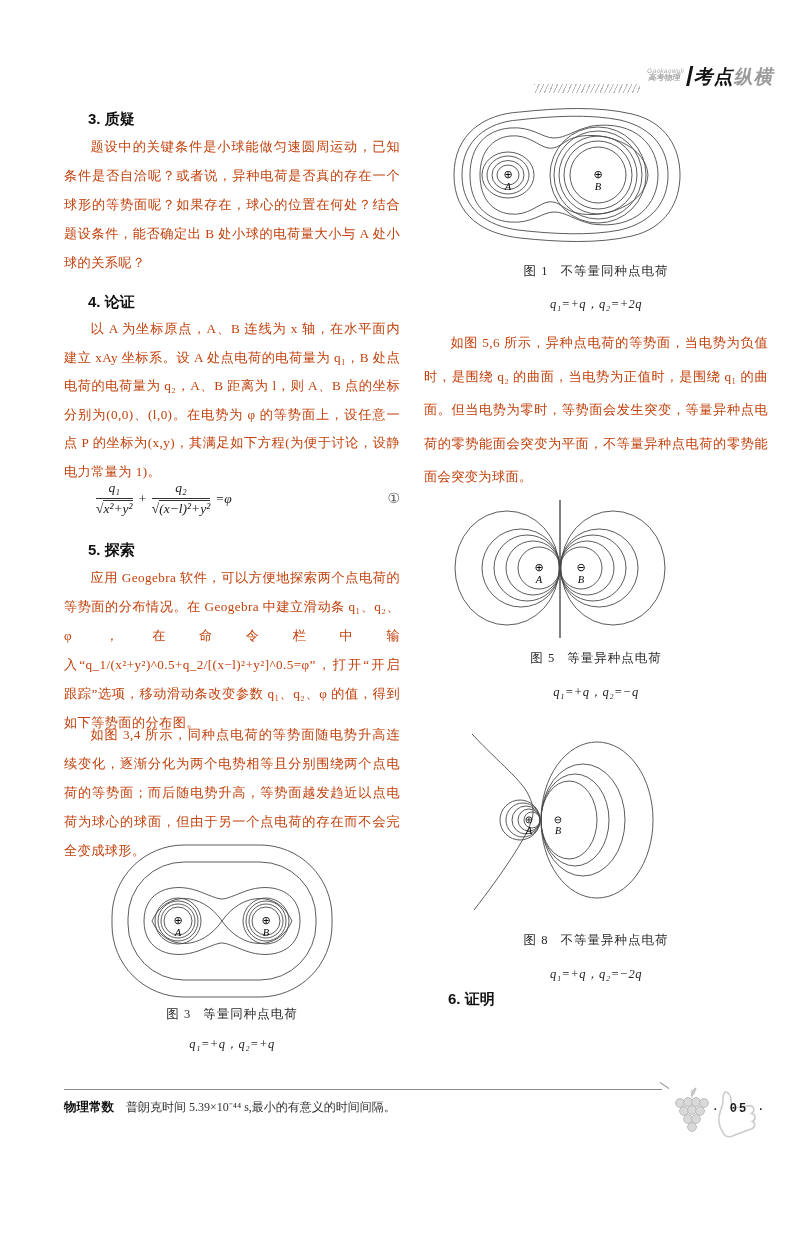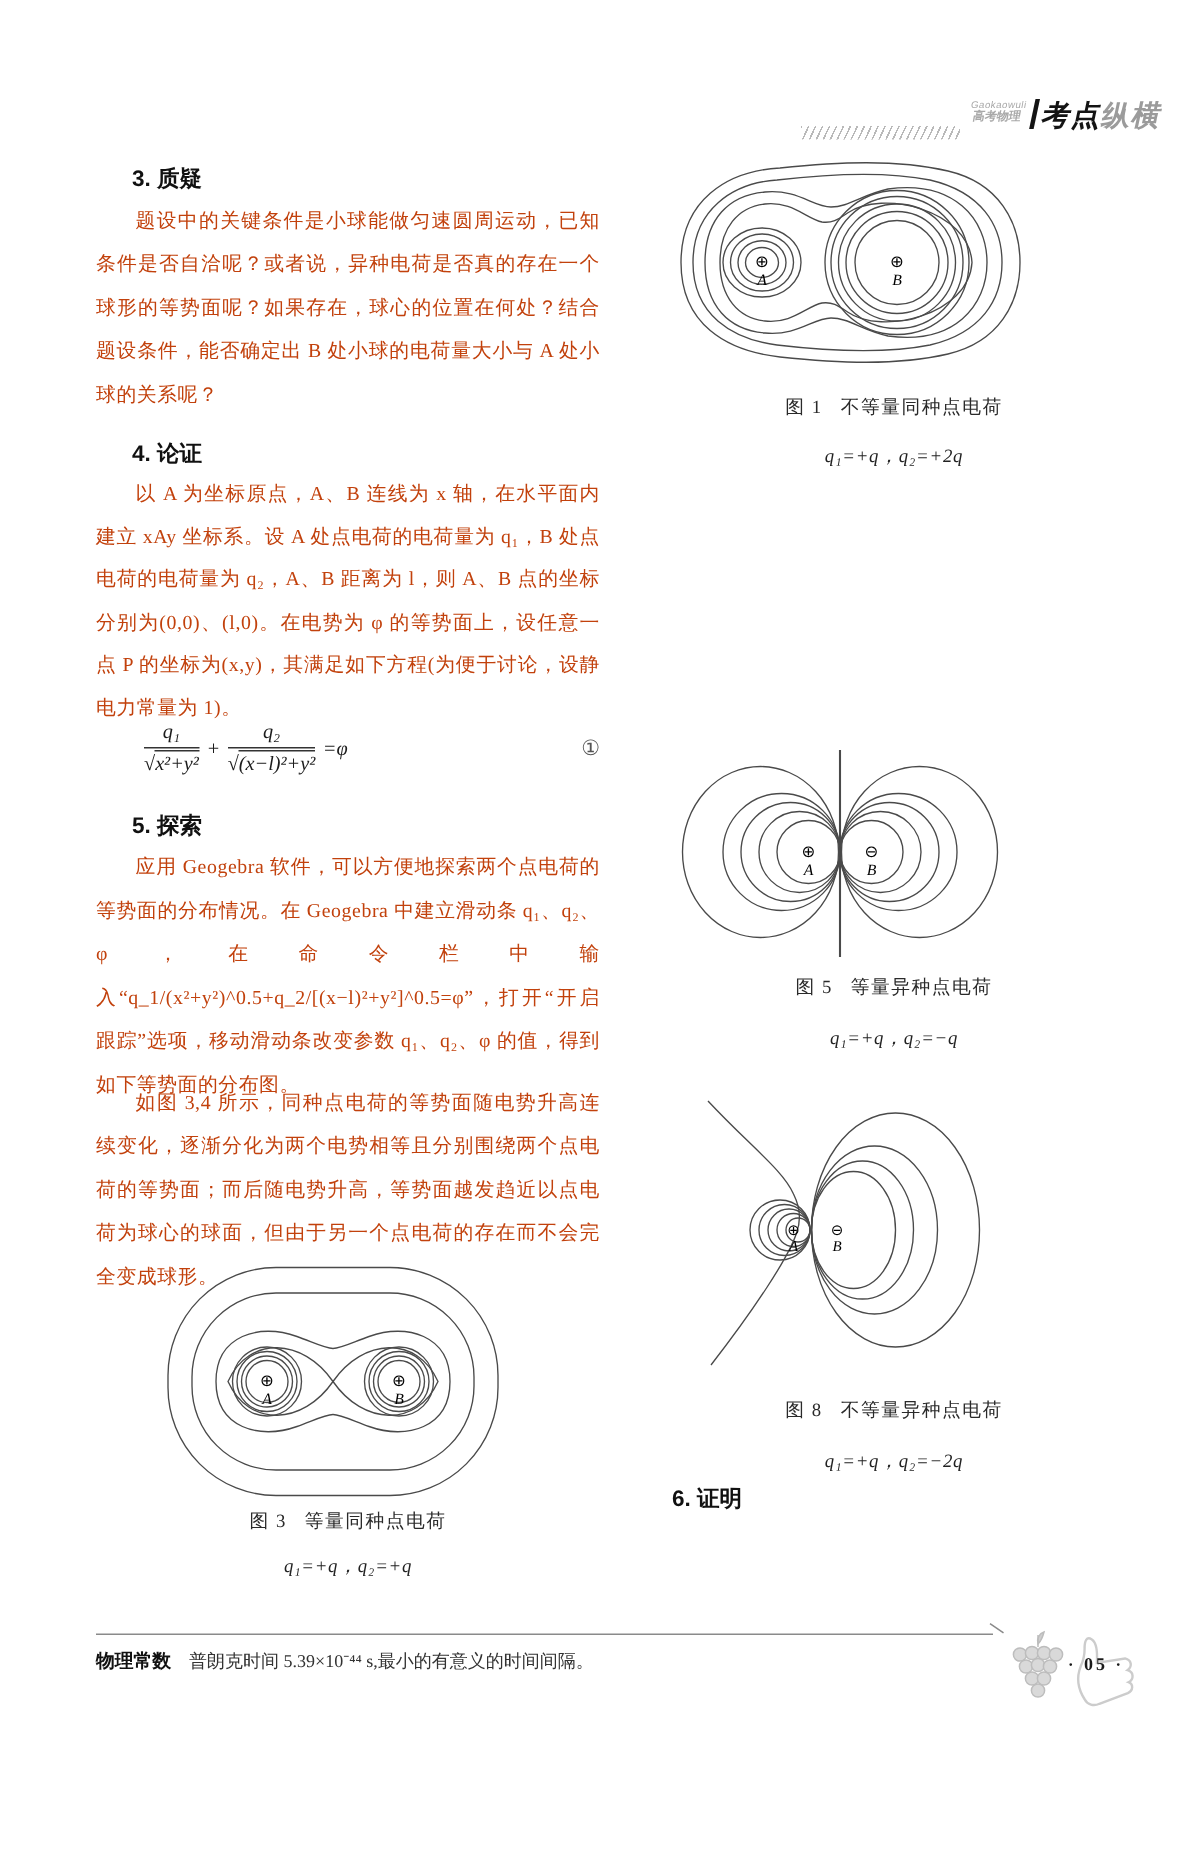--- a/index.html
+++ b/index.html
@@ -48,21 +48,21 @@
 
   
   .rule{top:1089px;left:64px;width:598px;border-top:1px solid #8a8a8a;}
   .rule .tick{position:absolute;right:-8px;top:-5px;width:11px;height:1px;background:#8a8a8a;
               transform:rotate(35deg);}
   .footnote{top:1098px;left:64px;font-size:12px;color:#333;white-space:nowrap;}
   .footnote .flabel{font-family:"Liberation Sans",sans-serif;font-weight:bold;color:#111;
                     font-size:12.5px;margin-right:12px;}
   .pagewrap{top:1082px;left:708px;width:72px;height:58px;}
   .pagenum{position:absolute;top:20px;left:4px;font-size:12px;font-weight:bold;color:#1a1a1a;
-           letter-spacing:2px;}
+           letter-spacing:2px;font-family:Liberation Mono, monospace;}
   .pagenum .dot{font-size:11px;}
 </style>
 </head>
 <body>
 
 <div class="page">
 
   <div class="abs hatch"></div>
   <div class="abs brand">
     <div class="en">Gaokaowuli</div>
@@ -146,20 +146,21 @@
       <text class="figtext" x="70" y="94" font-size="10.5" font-style="italic" text-anchor="middle">A</text>
       <text class="figtext" x="160" y="82" font-size="11" text-anchor="middle">⊕</text>
       <text class="figtext" x="160" y="94" font-size="10.5" font-style="italic" text-anchor="middle">B</text>
     </svg>
   </div>
   <div class="abs figcap" style="top:263px;left:424px;width:344px">
     <span class="cnum">图 1</span><span>不等量同种点电荷</span>
   </div>
   <div class="abs figform" style="top:296px;left:424px;width:344px">q₁=+q，q₂=+2q</div>
 
+  <div class="abs para rcol" style="top:326px;left:424px;line-height:33.5px">如图 5,6 所示，异种点电荷的等势面，当电势为负值时，是围绕 q₂ 的曲面，当电势为正值时，是围绕 q₁ 的曲面。但当电势为零时，等势面会发生突变，等量异种点电荷的零势能面会突变为平面，不等量异种点电荷的零势能面会突变为球面。</div>
 
   <div class="abs fig" style="top:496px;left:438px">
     <svg width="332" height="146" viewBox="0 0 332 146">
       <g class="contour">
         <line x1="122" y1="4" x2="122" y2="142" stroke-width="1.4"></line>
         <circle cx="101" cy="72" r="21"></circle>
           <circle cx="95" cy="72" r="27"></circle>
         <circle cx="89" cy="72" r="33"></circle>
           <circle cx="83" cy="72" r="39"></circle>
         <ellipse cx="69" cy="72" rx="52" ry="57"></ellipse>

